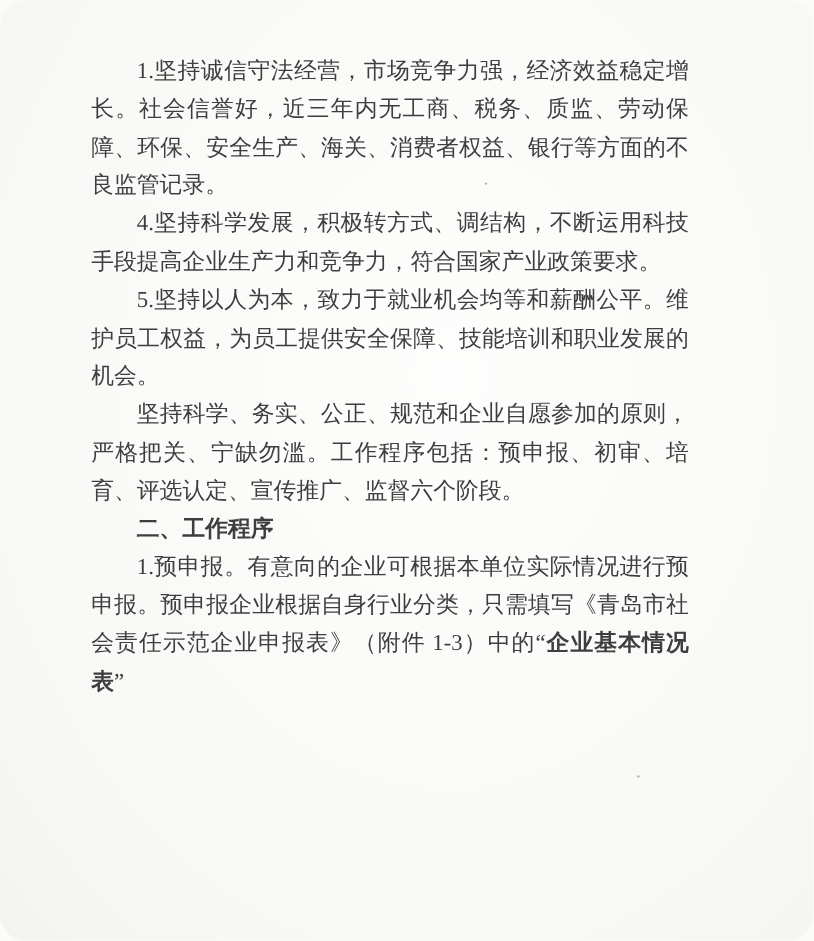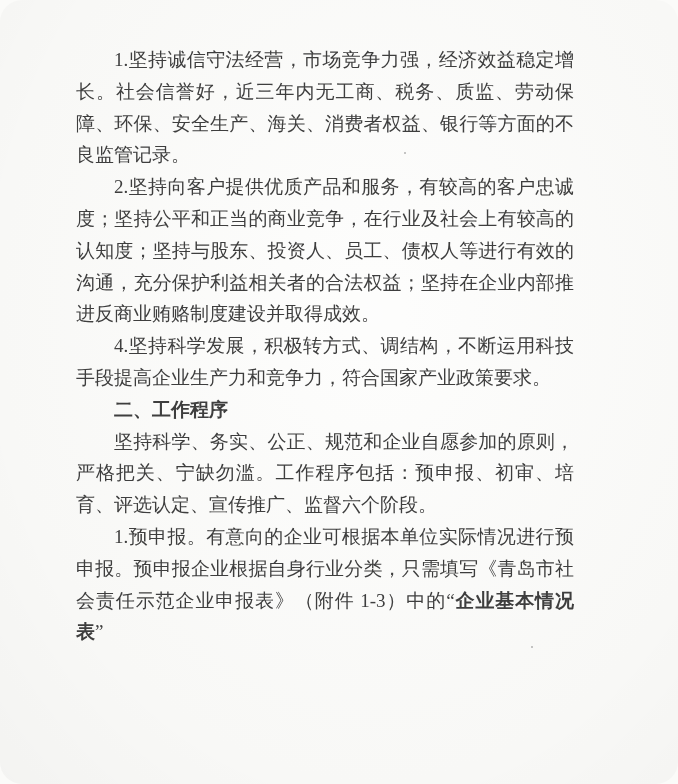--- a/index.html
+++ b/index.html
@@ -53,29 +53,29 @@
   .speck-1 { left: 404px; top: 152px; width: 2px; height: 2px; }
   .speck-2 { left: 531px; top: 646px; width: 2px; height: 2px; }
 </style>
 </head>
 <body>
 
 <div class="page">
 
   <p class="para">1.坚持诚信守法经营，市场竞争力强，经济效益稳定增长。社会信誉好，近三年内无工商、税务、质监、劳动保障、环保、安全生产、海关、消费者权益、银行等方面的不良监管记录。</p>
 
-  <p class="para">2.坚持向客户提供优质产品和服务，有较高的客户忠诚度；坚持公平和正当的商业竞争，在行业及社会上有较高的认知度；坚持与股东、投资人、员工、债权人等进行有效的沟通，充分保护利益相关者的合法权益；坚持在企业内部推进反商业贿赂制度建设并取得成效。</p>
 
   <p class="para">4.坚持科学发展，积极转方式、调结构，不断运用科技手段提高企业生产力和竞争力，符合国家产业政策要求。</p>
 
 
+  <p class="para">5.坚持以人为本，致力于就业机会均等和薪酬公平。维护员工权益，为员工提供安全保障、技能培训和职业发展的机会。</p>
 
 
+  <p class="para">坚持科学、务实、公正、规范和企业自愿参加的原则，严格把关、宁缺勿滥。工作程序包括：预申报、初审、培育、评选认定、宣传推广、监督六个阶段。</p>
+
   <p class="para heading">二、工作程序</p>
-
-  <p class="para">坚持科学、务实、公正、规范和企业自愿参加的原则，严格把关、宁缺勿滥。工作程序包括：预申报、初审、培育、评选认定、宣传推广、监督六个阶段。</p>
 
   <p class="para"><span>1.预申报。有意向的企业可根据本单位实际情况进行预申报。预申报企业根据自身行业分类，只需填写《青岛市社会责任示范企业申报表》（附件 1-3）中的“</span><span class="b">企业基本情况表</span><span>”</span></p>
 
 </div>
 
 <div class="speck speck-1"></div>
 <div class="speck speck-2"></div>
 
 </body></html>

